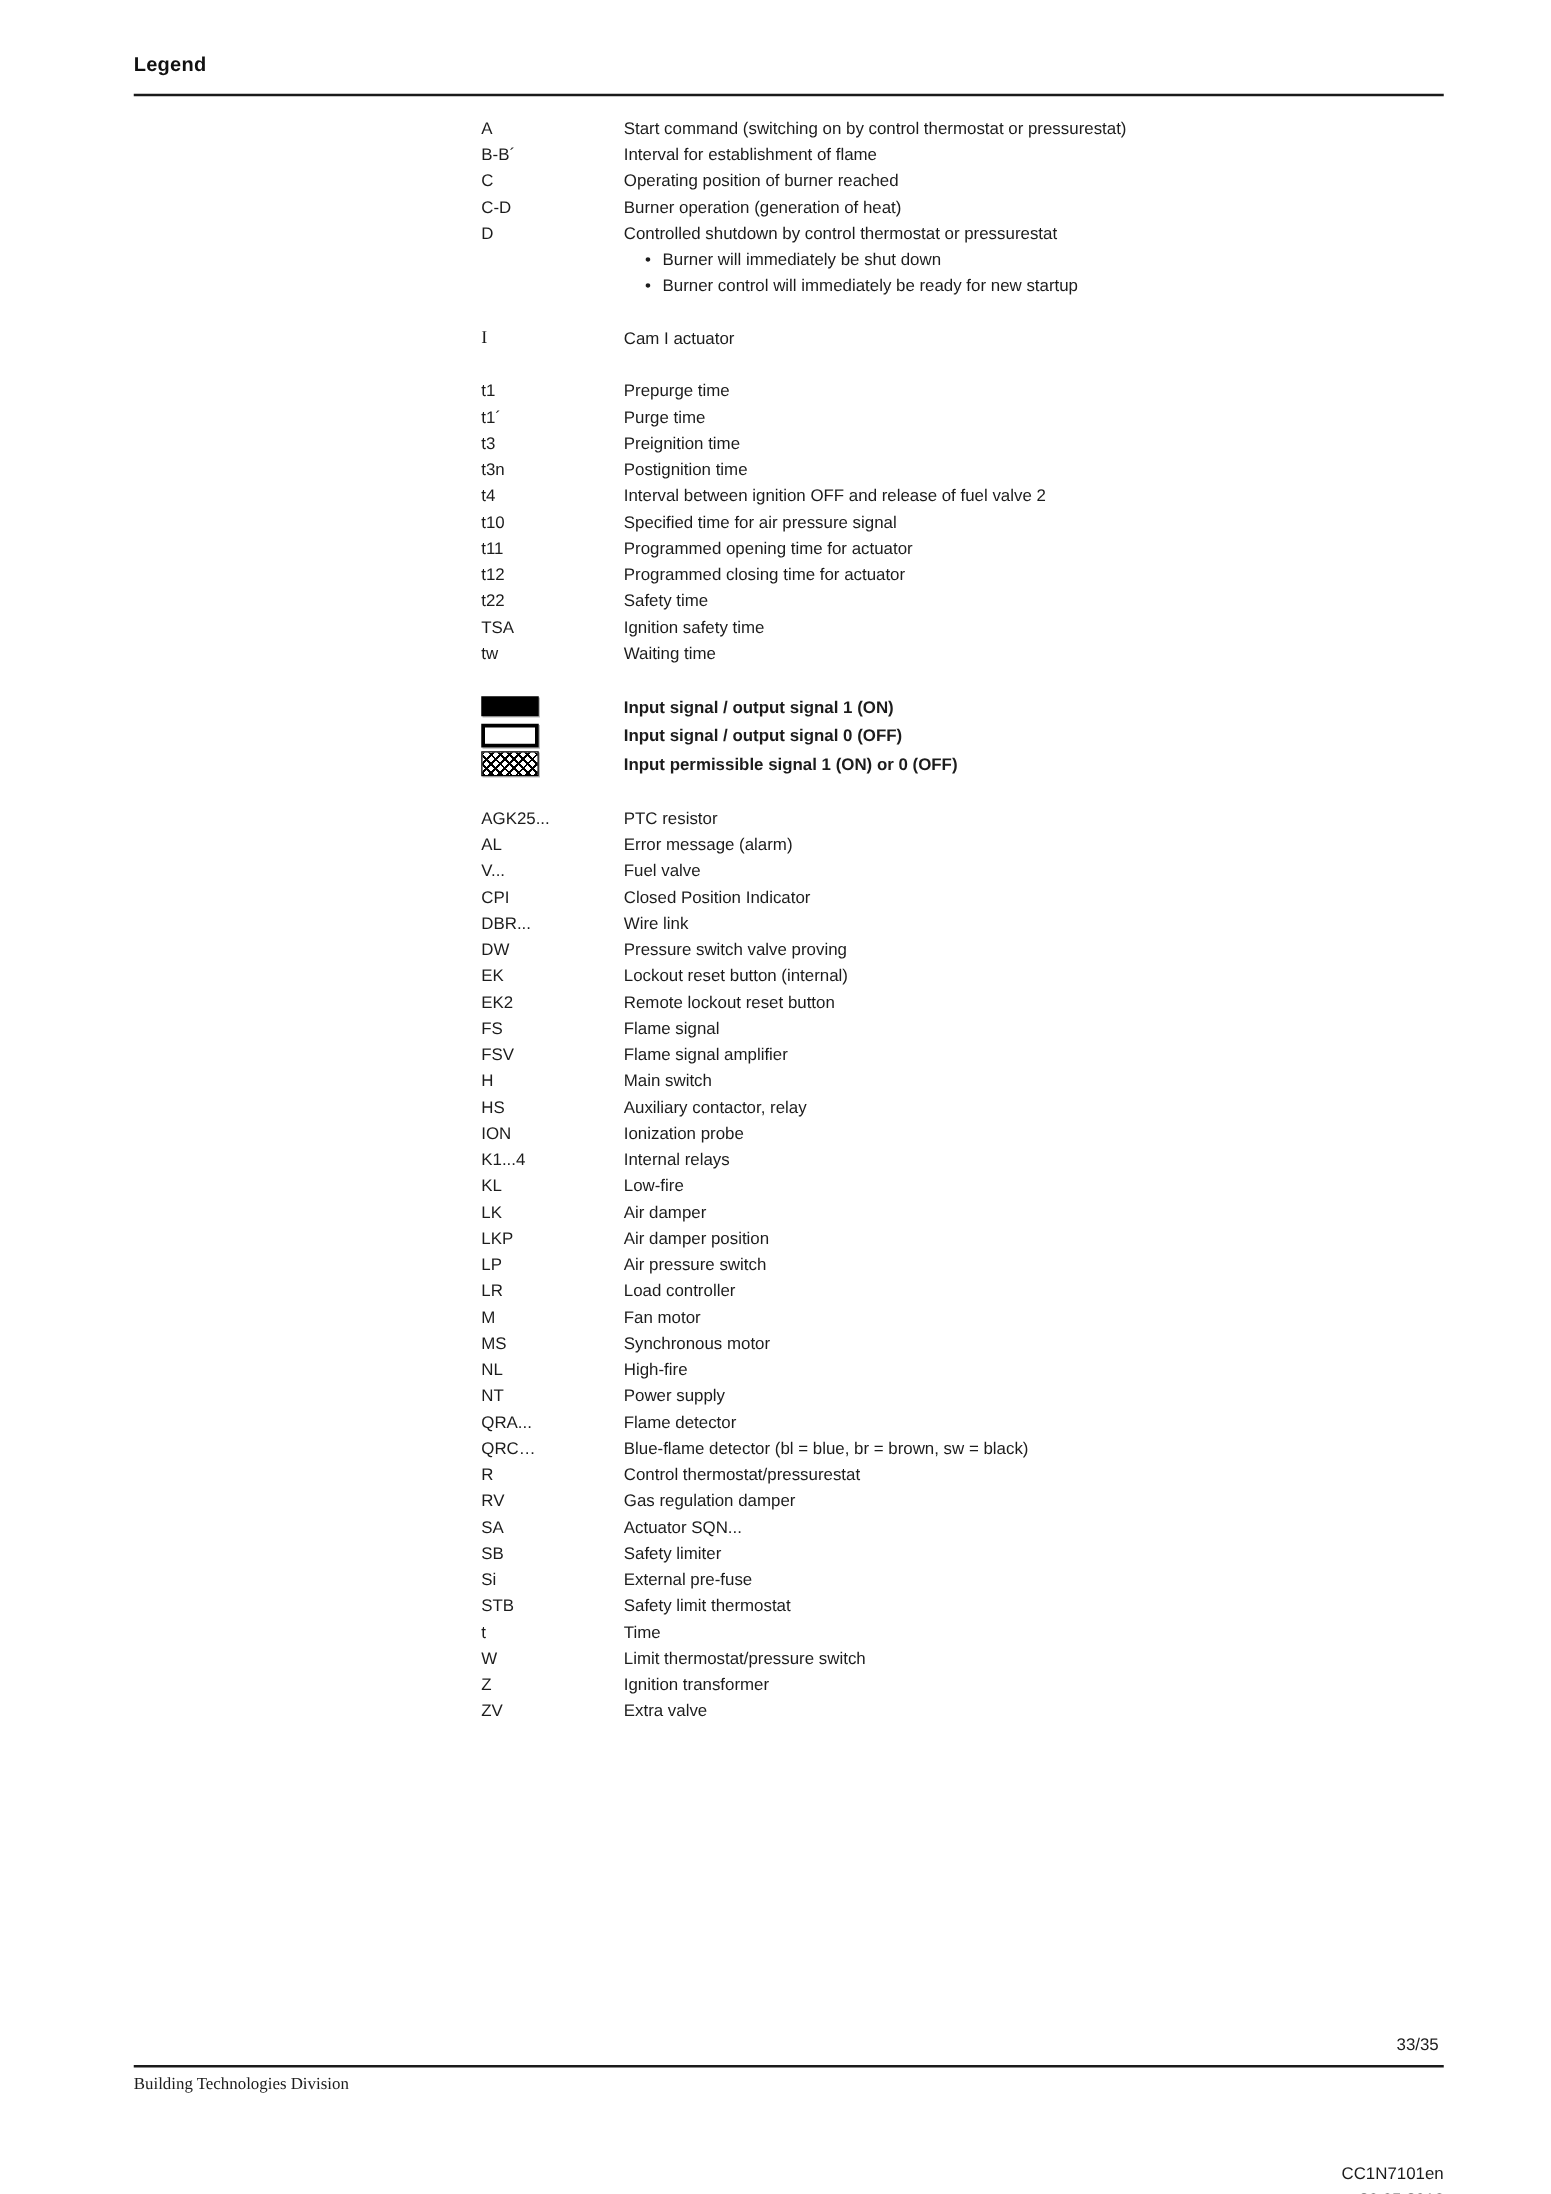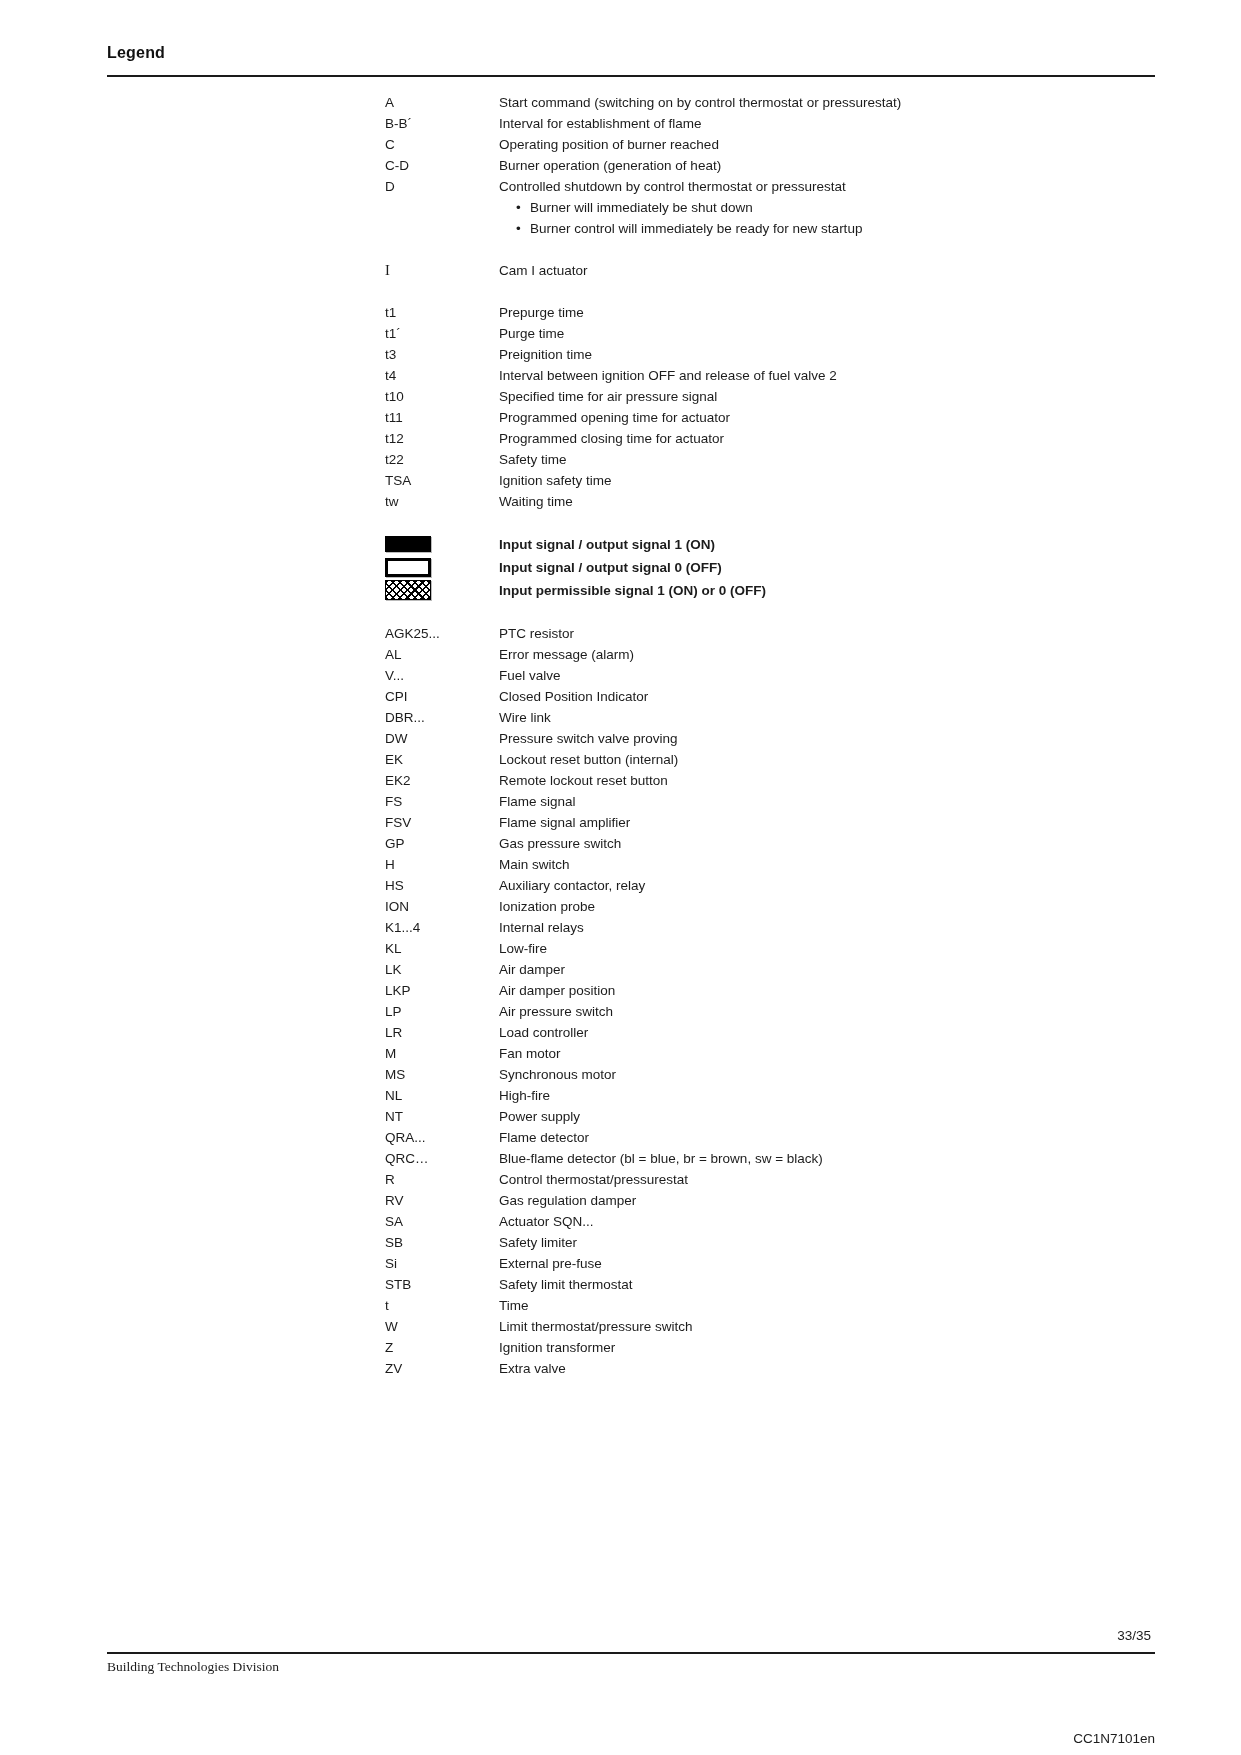--- a/index.html
+++ b/index.html
@@ -97,20 +97,24 @@
         </div>
         <div class="row">
           <span class="term">t1´</span>
           <span class="desc">Purge time</span>
         </div>
         <div class="row">
           <span class="term">t3</span>
           <span class="desc">Preignition time</span>
         </div>
         <div class="row">
+          <span class="term">t3n</span>
+          <span class="desc">Postignition time</span>
+        </div>
+        <div class="row">
           <span class="term">t4</span>
           <span class="desc">Interval between ignition OFF and release of fuel valve 2</span>
         </div>
         <div class="row">
           <span class="term">t10</span>
           <span class="desc">Specified time for air pressure signal</span>
         </div>
         <div class="row">
           <span class="term">t11</span>
           <span class="desc">Programmed opening time for actuator</span>
@@ -179,24 +183,20 @@
           <span class="term">EK2</span>
           <span class="desc">Remote lockout reset button</span>
         </div>
         <div class="row">
           <span class="term">FS</span>
           <span class="desc">Flame signal</span>
         </div>
         <div class="row">
           <span class="term">FSV</span>
           <span class="desc">Flame signal amplifier</span>
-        </div>
-        <div class="row">
-          <span class="term">GP</span>
-          <span class="desc">Gas pressure switch</span>
         </div>
         <div class="row">
           <span class="term">H</span>
           <span class="desc">Main switch</span>
         </div>
         <div class="row">
           <span class="term">HS</span>
           <span class="desc">Auxiliary contactor, relay</span>
         </div>
         <div class="row">

